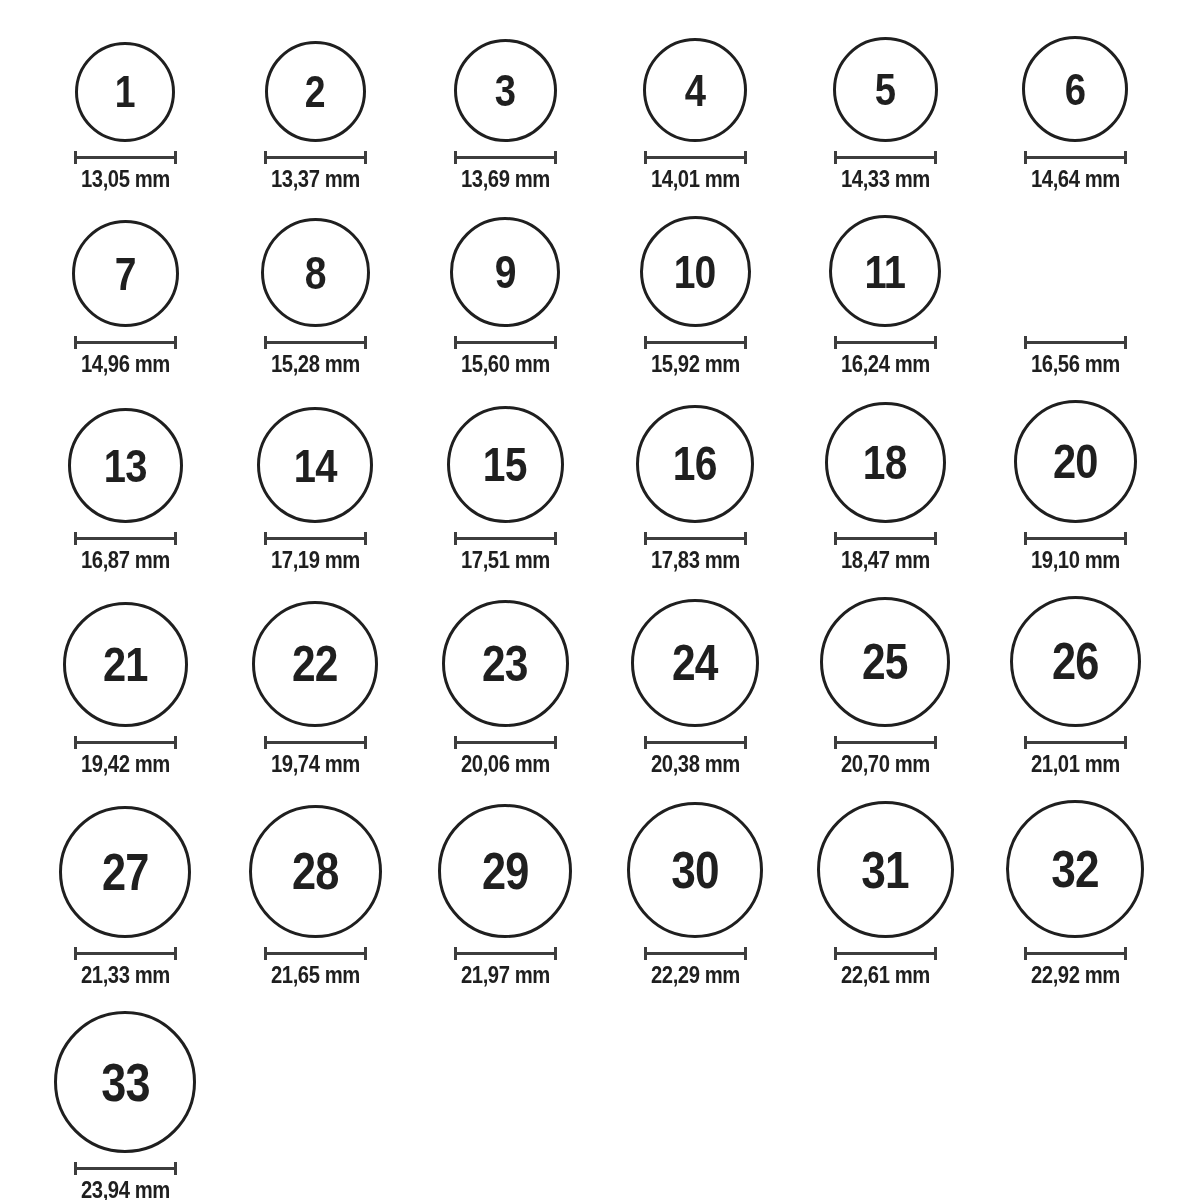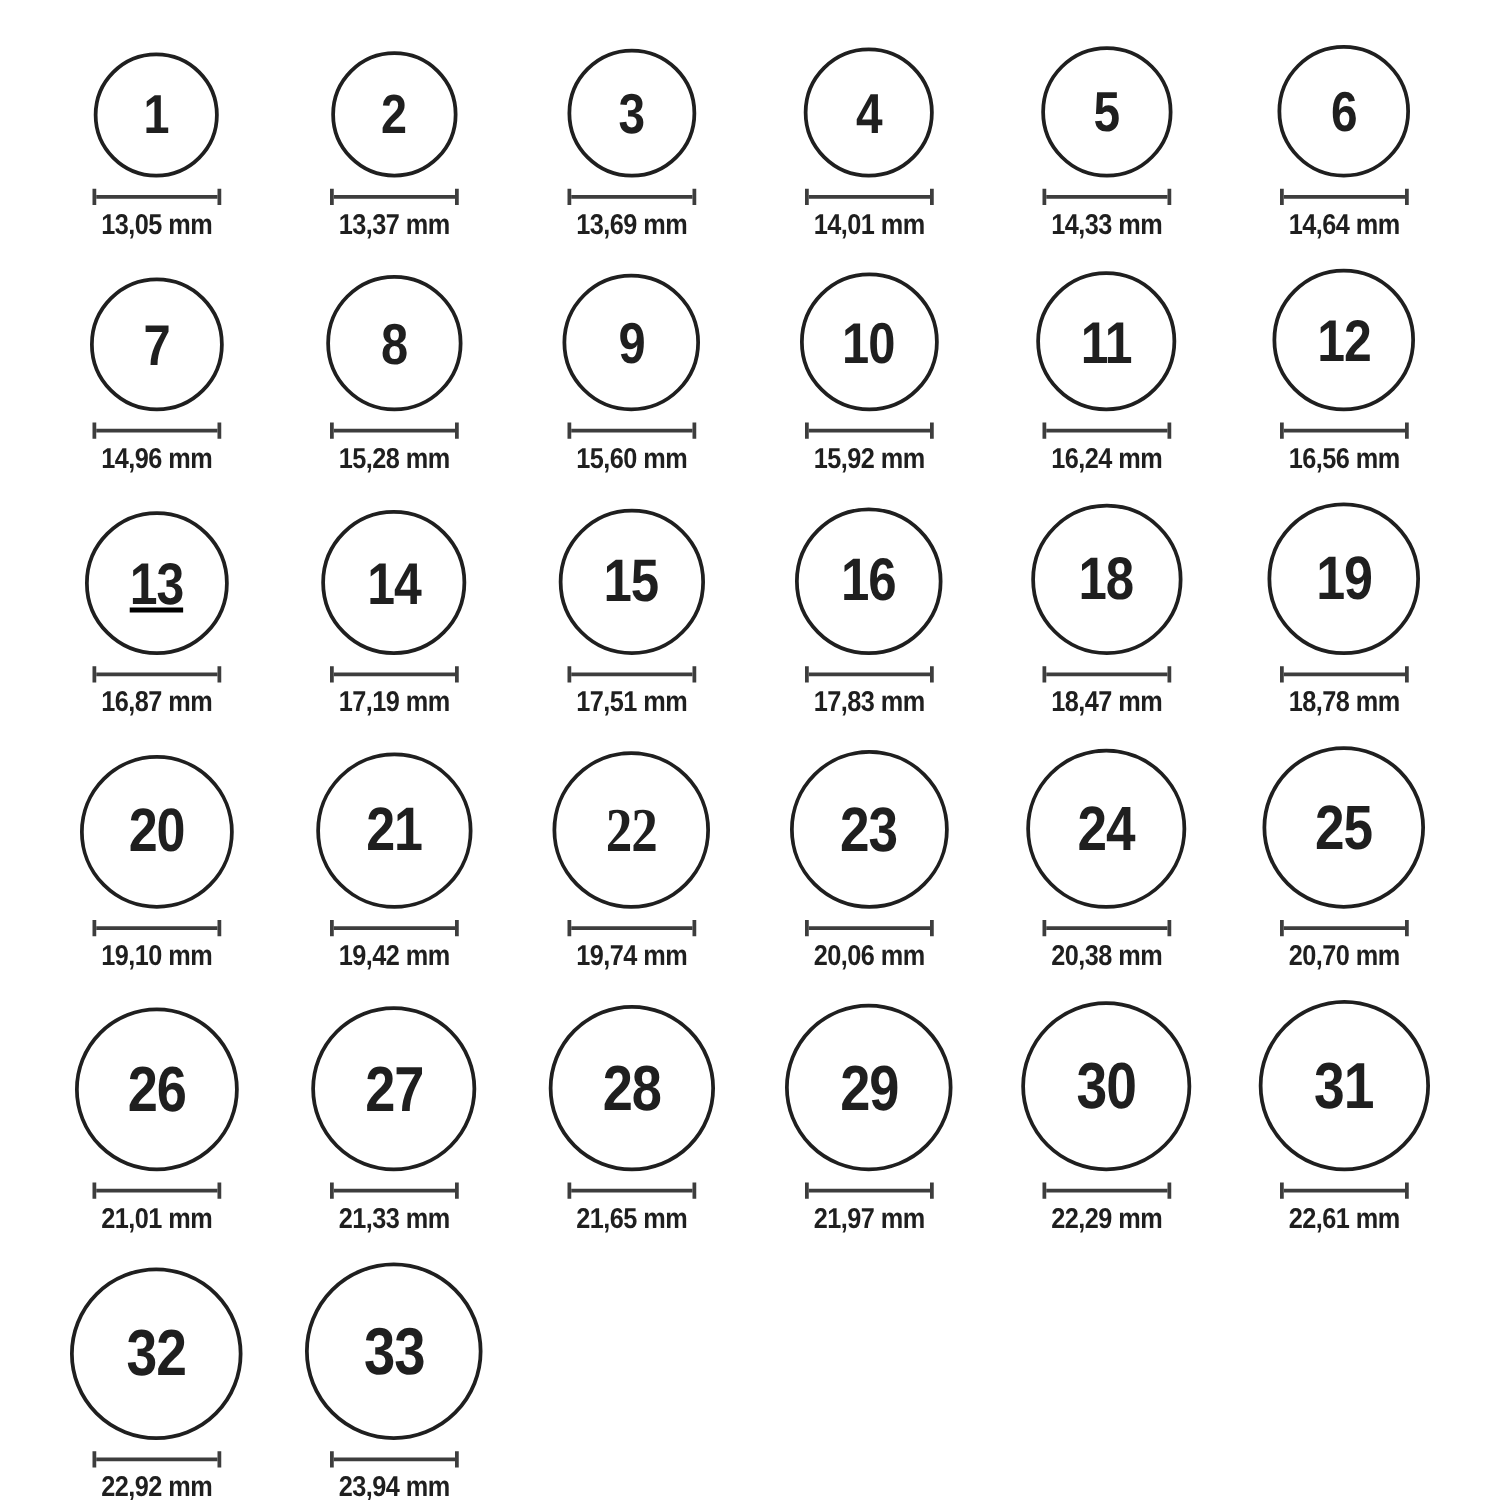--- a/index.html
+++ b/index.html
@@ -193,32 +193,29 @@
       <span class="num" style="font-size: 47px;">11</span>
     </div>
     <div class="measure">
       <span class="tick"></span>
       <span class="bar"></span>
       <span class="tick"></span>
     </div>
     <div class="mm-label">16,24 mm</div>
   </div>
     <div class="cell">
-    <div class="circle" style="width: 114px; height: 114px;">
-      <span class="num" style="font-size: 47px;">12</span>
-    </div>
     <div class="measure">
       <span class="tick"></span>
       <span class="bar"></span>
       <span class="tick"></span>
     </div>
     <div class="mm-label">16,56 mm</div>
   </div>
     <div class="cell">
-    <div class="circle" style="width: 115px; height: 115px; text-decoration: underline;">
+    <div class="circle" style="width: 115px; height: 115px;">
       <span class="num" style="font-size: 47px;">13</span>
     </div>
     <div class="measure">
       <span class="tick"></span>
       <span class="bar"></span>
       <span class="tick"></span>
     </div>
     <div class="mm-label">16,87 mm</div>
   </div>
     <div class="cell">
@@ -259,31 +256,20 @@
       <span class="num" style="font-size: 48px;">18</span>
     </div>
     <div class="measure">
       <span class="tick"></span>
       <span class="bar"></span>
       <span class="tick"></span>
     </div>
     <div class="mm-label">18,47 mm</div>
   </div>
     <div class="cell">
-    <div class="circle" style="width: 122px; height: 122px;">
-      <span class="num" style="font-size: 49px;">19</span>
-    </div>
-    <div class="measure">
-      <span class="tick"></span>
-      <span class="bar"></span>
-      <span class="tick"></span>
-    </div>
-    <div class="mm-label">18,78 mm</div>
-  </div>
-    <div class="cell">
     <div class="circle" style="width: 123px; height: 123px;">
       <span class="num" style="font-size: 49px;">20</span>
     </div>
     <div class="measure">
       <span class="tick"></span>
       <span class="bar"></span>
       <span class="tick"></span>
     </div>
     <div class="mm-label">19,10 mm</div>
   </div>
@@ -292,21 +278,21 @@
       <span class="num" style="font-size: 49px;">21</span>
     </div>
     <div class="measure">
       <span class="tick"></span>
       <span class="bar"></span>
       <span class="tick"></span>
     </div>
     <div class="mm-label">19,42 mm</div>
   </div>
     <div class="cell">
-    <div class="circle" style="width: 126px; height: 126px; font-family: Liberation Serif, serif;">
+    <div class="circle" style="width: 126px; height: 126px;">
       <span class="num" style="font-size: 50px;">22</span>
     </div>
     <div class="measure">
       <span class="tick"></span>
       <span class="bar"></span>
       <span class="tick"></span>
     </div>
     <div class="mm-label">19,74 mm</div>
   </div>
     <div class="cell">

